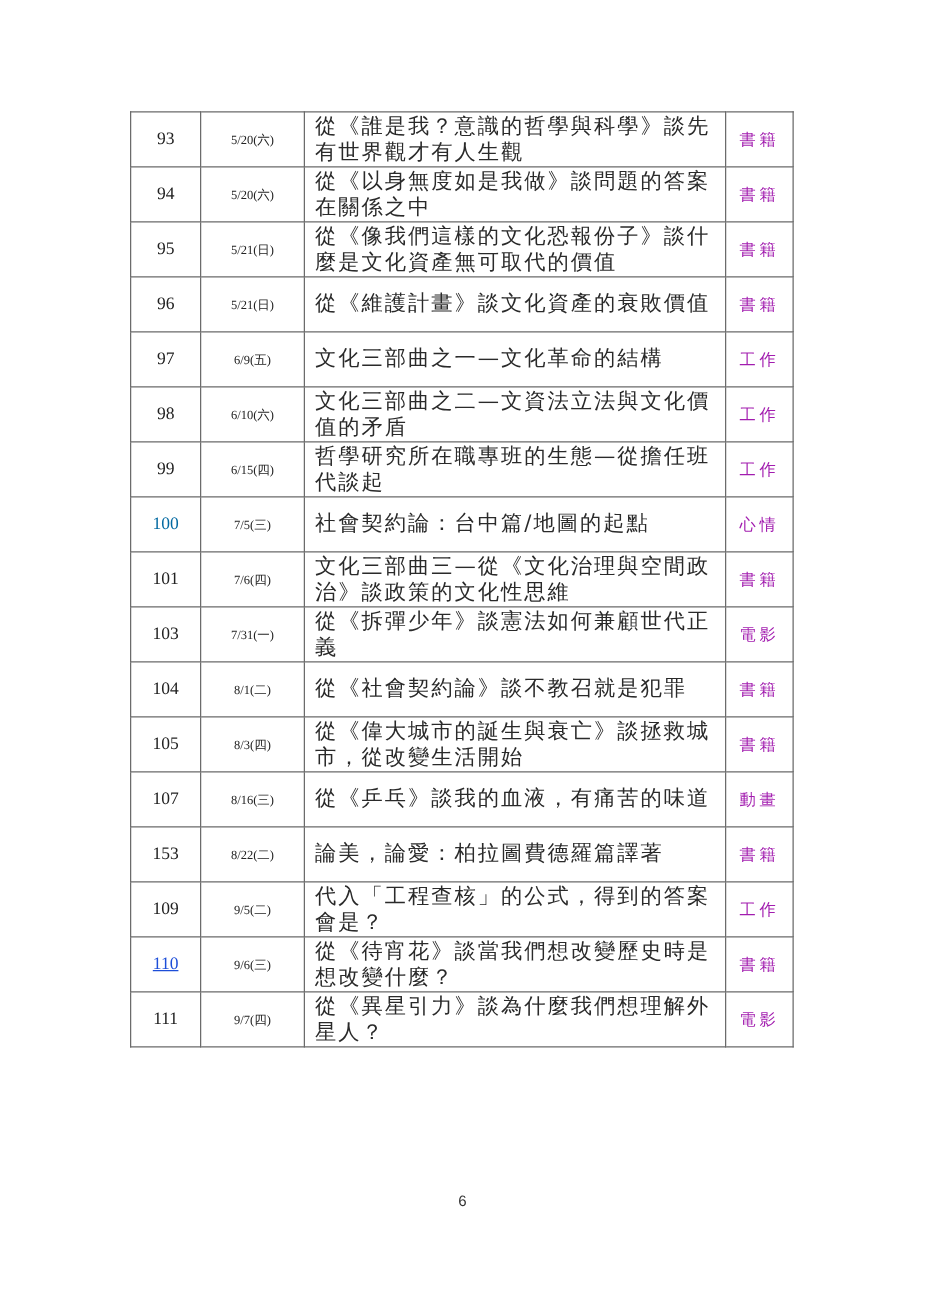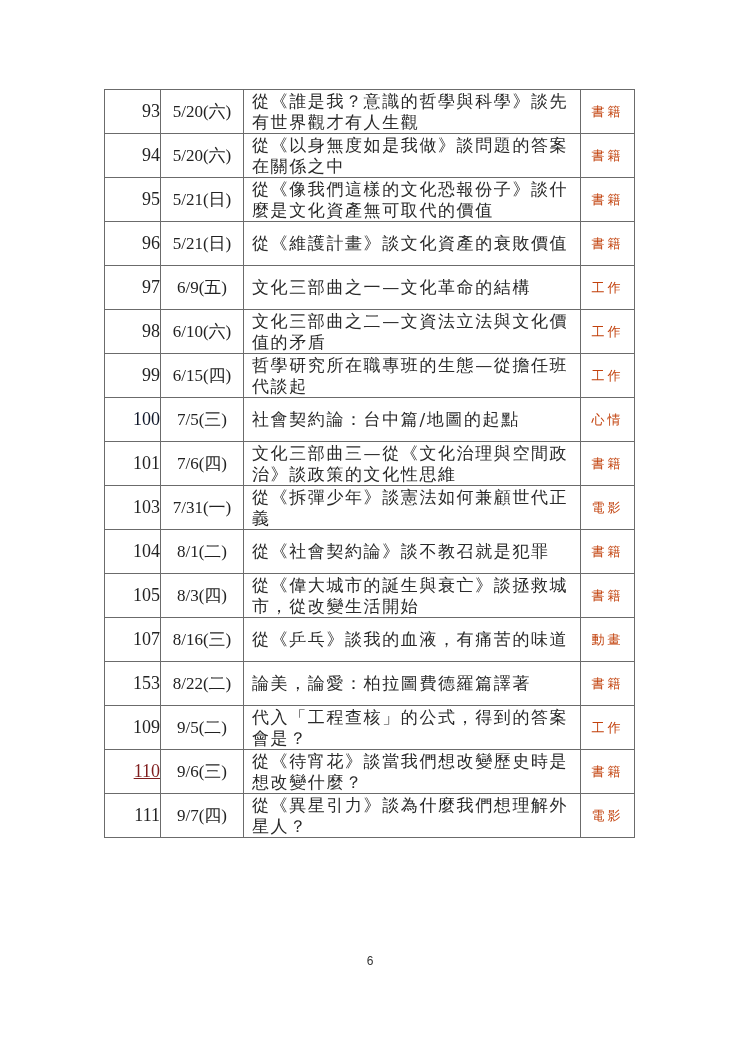--- a/index.html
+++ b/index.html
@@ -32,46 +32,46 @@
     }
     table.log td {
       border: 1.5px solid #6b6b6b;
       height: 44px;
       padding: 0;
       vertical-align: middle;
       box-sizing: border-box;
     }
     td.num {
       width: 56px;
-      text-align: right;
+      text-align: center;
       font-family: "Liberation Serif", serif;
-      font-size: 18px;
+      font-size: 14px;
     }
     td.num.red { color: #c0282d; }
     td.date {
       width: 83px;
       text-align: center;
       font-family: "Liberation Serif", serif;
-      font-size: 17px;
+      font-size: 10px;
     }
     td.title {
       width: 337px;
       padding: 0 6px 0 8px !important;
       font-size: 17px;
       line-height: 21px;
       letter-spacing: 1.6px;
       text-align: left;
       color: #2a2a2a;
     }
     td.cat {
       width: 54px;
       text-align: center;
       font-size: 13px;
       letter-spacing: 3px;
-      color: #c2410c;
+      color: #a21caf;
     }
     .page-number {
       position: absolute;
       left: 0;
       width: 740px;
       top: 954px;
       text-align: center;
       font-family: "Liberation Sans", sans-serif;
       font-size: 12px;
       color: #333333;
@@ -127,21 +127,21 @@
   </tr>
 
   <tr>
     <td class="num">99</td>
     <td class="date">6/15(四)</td>
     <td class="title">哲學研究所在職專班的生態—從擔任班代談起</td>
     <td class="cat">工作</td>
   </tr>
 
   <tr>
-    <td class="num red" style="color: #0f172a;">100</td>
+    <td class="num red" style="color: #0369a1;">100</td>
     <td class="date">7/5(三)</td>
     <td class="title">社會契約論：台中篇/地圖的起點</td>
     <td class="cat">心情</td>
   </tr>
 
   <tr>
     <td class="num">101</td>
     <td class="date">7/6(四)</td>
     <td class="title">文化三部曲三—從《文化治理與空間政治》談政策的文化性思維</td>
     <td class="cat">書籍</td>
@@ -185,21 +185,21 @@
   </tr>
 
   <tr>
     <td class="num">109</td>
     <td class="date">9/5(二)</td>
     <td class="title">代入「工程查核」的公式，得到的答案會是？</td>
     <td class="cat">工作</td>
   </tr>
 
   <tr>
-    <td class="num red" style="color: #7f1d1d; text-decoration: underline;">110</td>
+    <td class="num red" style="color: #1d4ed8; text-decoration: underline;">110</td>
     <td class="date">9/6(三)</td>
     <td class="title">從《待宵花》談當我們想改變歷史時是想改變什麼？</td>
     <td class="cat">書籍</td>
   </tr>
 
   <tr>
     <td class="num">111</td>
     <td class="date">9/7(四)</td>
     <td class="title">從《異星引力》談為什麼我們想理解外星人？</td>
     <td class="cat">電影</td>

